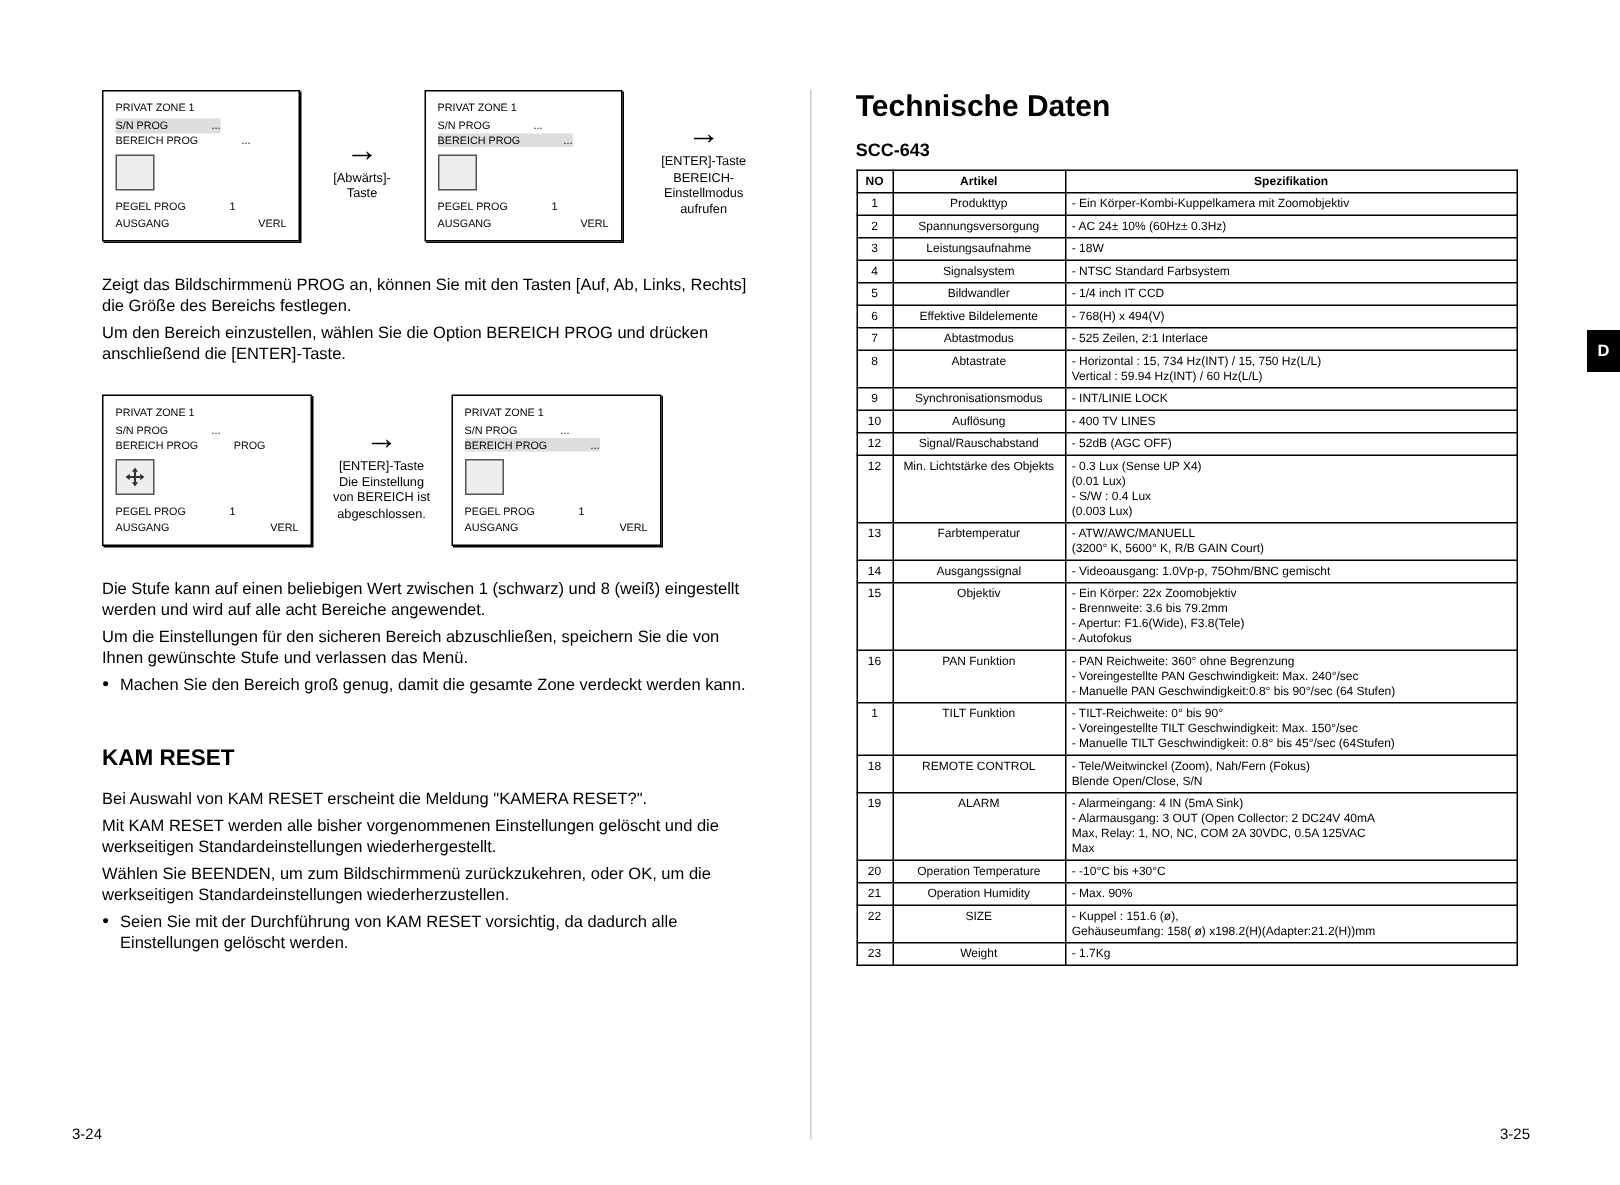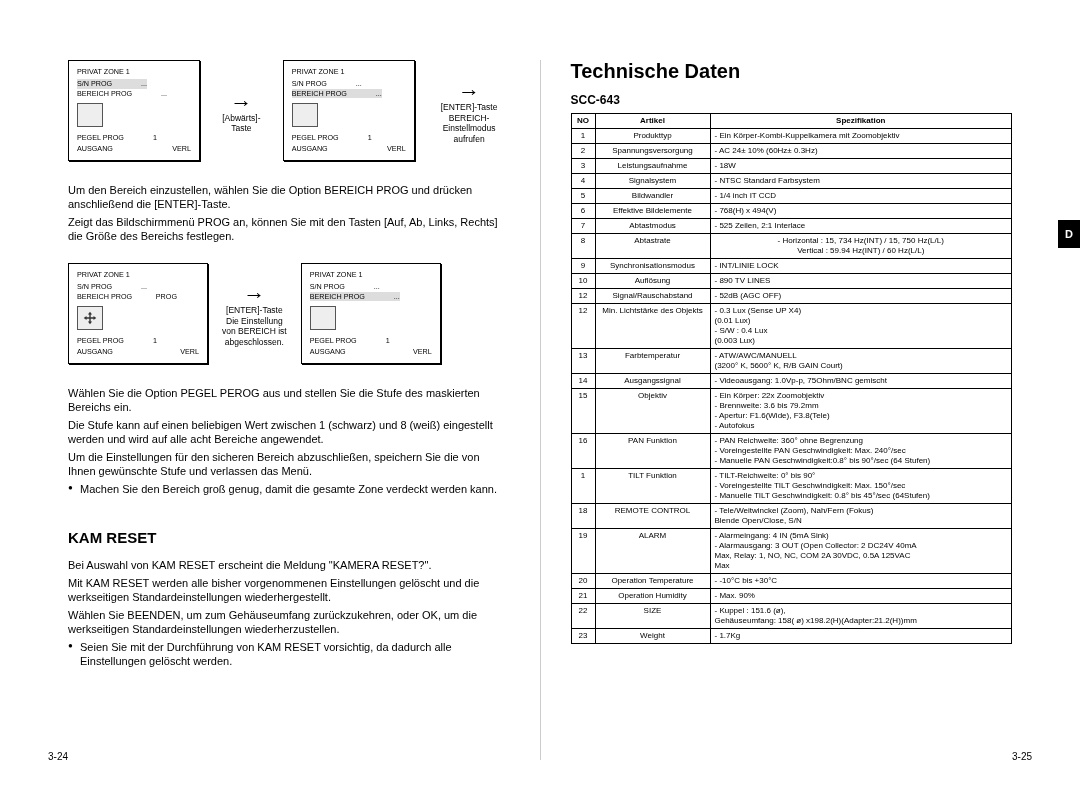--- a/index.html
+++ b/index.html
@@ -26,21 +26,21 @@
     flex-direction: column;
   }
   .page-left { padding-right: 30px; }
   .page-right { padding-left: 30px; border-left: 1px solid #ccc; }
   .page-num {
     position: absolute;
     bottom: -2px;
     font-size: 10px;
   }
   .page-left .page-num { left: 0; }
-  .page-right .page-num { right: 0; }
+  .page-right .page-num { right: 12px; }
 
   
   .osd-row {
     display: flex;
     align-items: center;
     gap: 14px;
     margin-bottom: 12px;
   }
   .osd-box {
     width: 140px;
@@ -154,22 +154,22 @@
         <div class="arrow-big">→</div>
         <div class="arrow-caption">
           <span>[ENTER]-Taste</span><br>
           <span>BEREICH-</span><br>
           <span>Einstellmodus aufrufen</span>
         </div>
       </div>
     </div>
 
     <div class="body-text">
+      <p>Zeigt das Bildschirmmenü PROG an, können Sie mit den Tasten [Auf, Ab, Links, Rechts] die Größe des Bereichs festlegen.</p>
       <p>Um den Bereich einzustellen, wählen Sie die Option BEREICH PROG und drücken anschließend die [ENTER]-Taste.</p>
-      <p>Zeigt das Bildschirmmenü PROG an, können Sie mit den Tasten [Auf, Ab, Links, Rechts] die Größe des Bereichs festlegen.</p>
     </div>
 
     <div class="osd-row">
       <div class="osd-box">
         <div class="osd-title">PRIVAT ZONE 1</div>
         <div class="osd-line" style="width:70px">
             <span>S/N PROG</span>
             <span>...</span>
           </div>
         <div class="osd-line" style="width:100px">
@@ -215,31 +215,30 @@
             <span>1</span>
           </div>
         <div class="osd-bottom">
             <span>AUSGANG</span>
             <span>VERL</span>
           </div>
       </div>
     </div>
 
     <div class="body-text">
-      <p>Wählen Sie die Option PEGEL PEROG aus und stellen Sie die Stufe des maskierten Bereichs ein.</p>
       <p>Die Stufe kann auf einen beliebigen Wert zwischen 1 (schwarz) und 8 (weiß) eingestellt werden und wird auf alle acht Bereiche angewendet.</p>
       <p>Um die Einstellungen für den sicheren Bereich abzuschließen, speichern Sie die von Ihnen gewünschte Stufe und verlassen das Menü.</p>
       <p class="bullet">Machen Sie den Bereich groß genug, damit die gesamte Zone verdeckt werden kann.</p>
     </div>
 
     <h2 class="section">KAM RESET</h2>
     <div class="body-text" style="margin-top:4px">
       <p>Bei Auswahl von KAM RESET erscheint die Meldung "KAMERA RESET?".</p>
       <p>Mit KAM RESET werden alle bisher vorgenommenen Einstellungen gelöscht und die werkseitigen Standardeinstellungen wiederhergestellt.</p>
-      <p>Wählen Sie BEENDEN, um zum Gehäuseumfang zurückzukehren, oder OK, um die werkseitigen Standardeinstellungen wiederherzustellen.</p>
+      <p>Wählen Sie BEENDEN, um zum Bildschirmmenü zurückzukehren, oder OK, um die werkseitigen Standardeinstellungen wiederherzustellen.</p>
       <p class="bullet">Seien Sie mit der Durchführung von KAM RESET vorsichtig, da dadurch alle Einstellungen gelöscht werden.</p>
     </div>
 
     <div class="page-num">3-24</div>
   </div>
 
   <div class="page page-right">
     <h1 class="main">Technische Daten</h1>
     <div class="subhead">SCC-643</div>
 
@@ -283,32 +282,32 @@
             <td style="white-space: pre-line;">- 768(H) x 494(V)</td>
           </tr>
           <tr>
             <td class="no">7</td>
             <td class="artikel">Abtastmodus</td>
             <td style="white-space: pre-line;">- 525 Zeilen, 2:1 Interlace</td>
           </tr>
           <tr>
             <td class="no">8</td>
             <td class="artikel">Abtastrate</td>
-            <td style="white-space: pre-line; text-align: center;">- Horizontal : 15, 734 Hz(INT) / 15, 750 Hz(L/L)
+            <td style="white-space: pre-line;">- Horizontal : 15, 734 Hz(INT) / 15, 750 Hz(L/L)
   Vertical    : 59.94 Hz(INT) / 60 Hz(L/L)</td>
           </tr>
           <tr>
             <td class="no">9</td>
             <td class="artikel">Synchronisationsmodus</td>
             <td style="white-space: pre-line;">- INT/LINIE LOCK</td>
           </tr>
           <tr>
             <td class="no">10</td>
             <td class="artikel">Auflösung</td>
-            <td style="white-space: pre-line;">- 890 TV LINES</td>
+            <td style="white-space: pre-line;">- 400 TV LINES</td>
           </tr>
           <tr>
             <td class="no">12</td>
             <td class="artikel">Signal/Rauschabstand</td>
             <td style="white-space: pre-line;">- 52dB (AGC OFF)</td>
           </tr>
           <tr>
             <td class="no">12</td>
             <td class="artikel">Min. Lichtstärke des Objekts</td>
             <td style="white-space: pre-line;">- 0.3 Lux (Sense UP X4)

